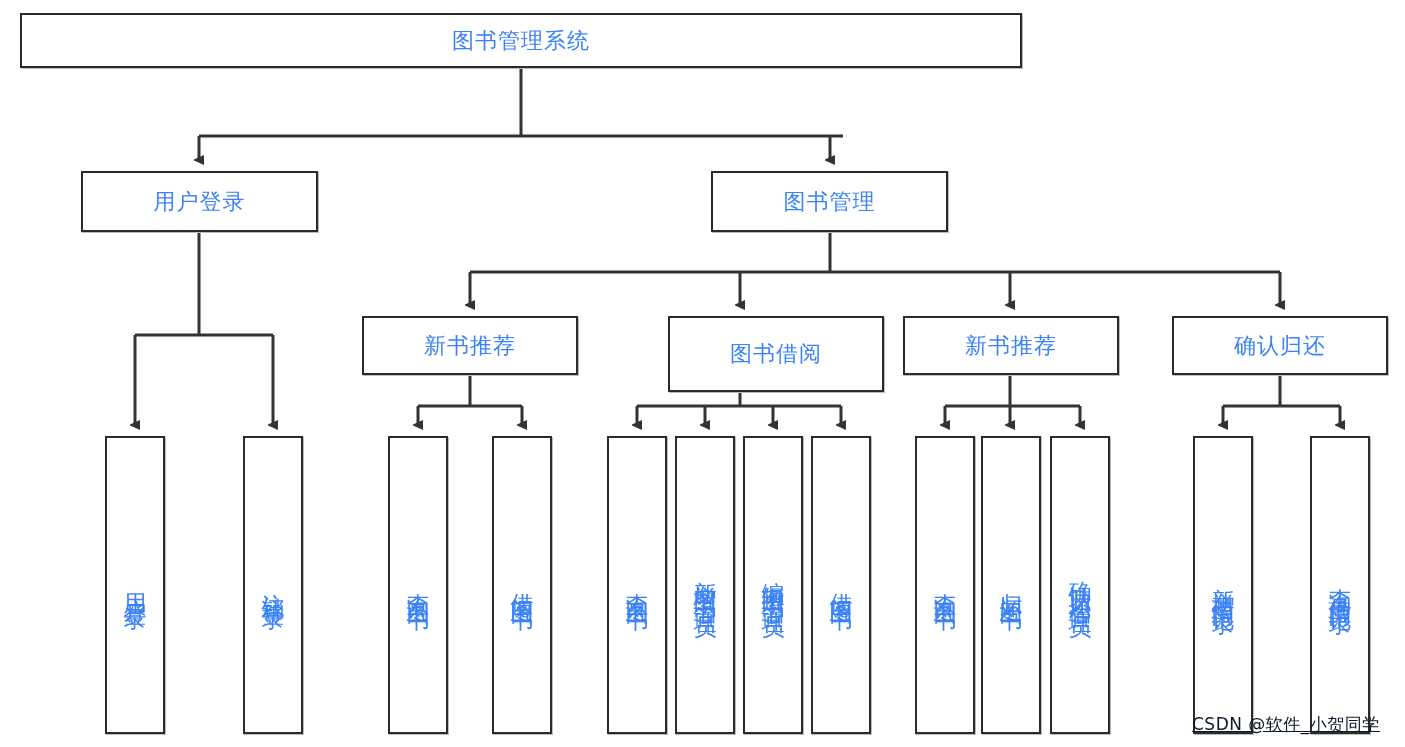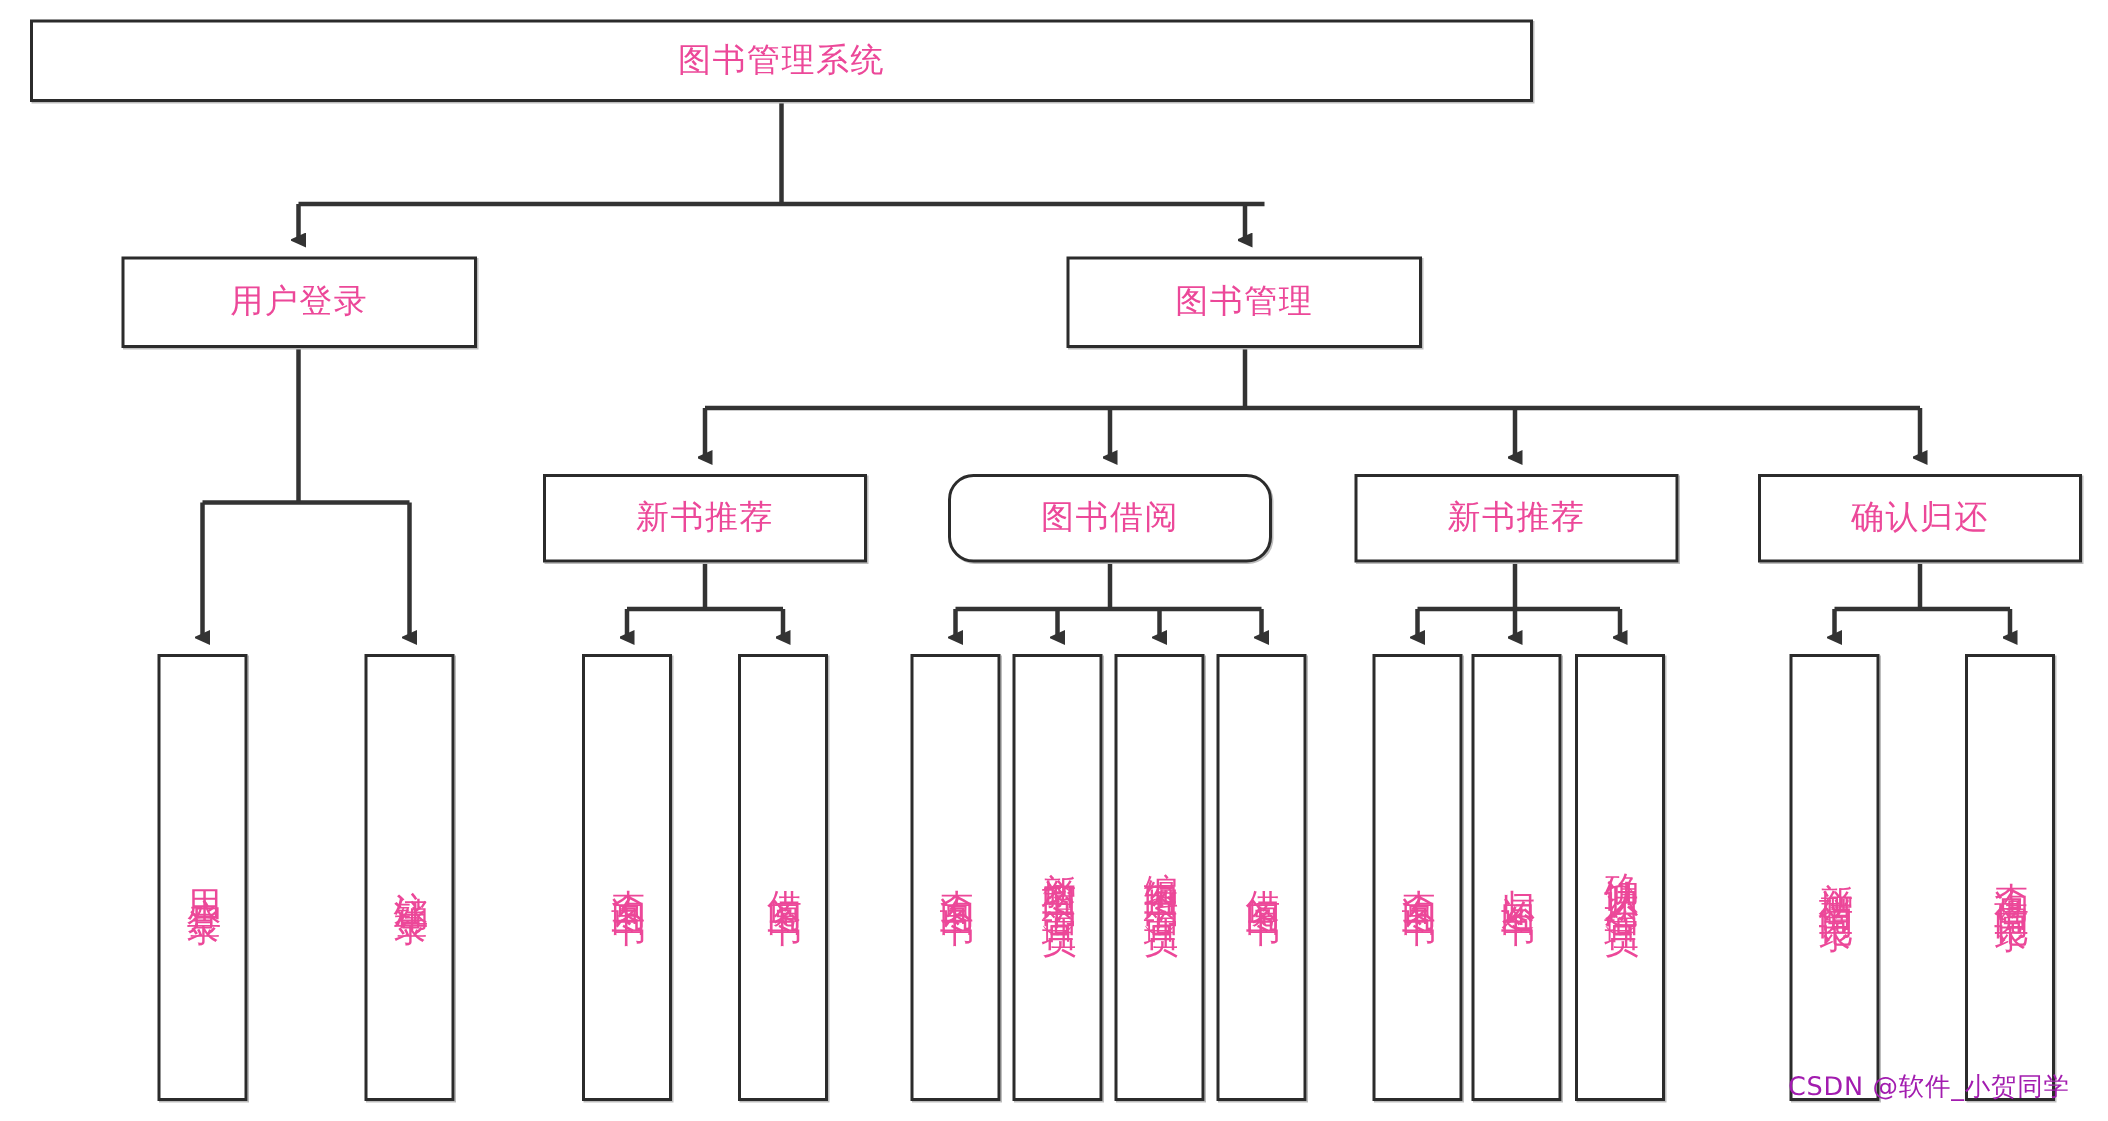--- a/index.html
+++ b/index.html
@@ -11,42 +11,43 @@
   svg.canvas{position:absolute;left:0;top:0;width:1405px;height:747px;}
   .node-box{
     position:absolute;
     background:#ffffff;
     border:2px solid #2b2b2b;
     box-sizing:border-box;
     box-shadow:1px 1px 0 #bdbdbd;
     display:flex;align-items:center;justify-content:center;
   }
   .node-label{
-    color:#ec4899;
+    color:#3b82f6;
     font-size:22px;
     letter-spacing:1px;
     line-height:1.25;
     white-space:nowrap;
   }
   .node-box.vertical{align-items:center;justify-content:center;}
   .node-box.vertical .node-label{
     writing-mode:vertical-rl;
     text-orientation:upright;
     font-size:23px;
     letter-spacing:5px;
     white-space:nowrap;
     line-height:1;
   }
   .watermark{
     position:absolute;
-    color:#a21caf;
+    color:#0f172a;
     font-size:17px;
     letter-spacing:0.5px;
     white-space:nowrap;
     pointer-events:none;
+    text-decoration:underline;
   }
 </style>
 </head>
 <body>
 
 <div id="diagram-root">
 
   <svg class="canvas" viewBox="0 0 1405 747">
     <defs>
       <marker id="arrow" markerWidth="10" markerHeight="10" refX="5" refY="5" orient="auto" markerUnits="userSpaceOnUse">
@@ -104,21 +105,21 @@
   <div class="node-box" style="left:81px;top:171px;width:237px;height:61px;">
     <span class="node-label">用户登录</span>
   </div>
   <div class="node-box" style="left:711px;top:171px;width:237px;height:61px;">
     <span class="node-label">图书管理</span>
   </div>
 
   <div class="node-box" style="left:362px;top:316px;width:216px;height:59px;">
     <span class="node-label">新书推荐</span>
   </div>
-  <div class="node-box" style="left:632px;top:316px;width:216px;height:59px;border-radius:17px;">
+  <div class="node-box" style="left:668px;top:316px;width:216px;height:76px;">
     <span class="node-label">图书借阅</span>
   </div>
   <div class="node-box" style="left:903px;top:316px;width:216px;height:59px;">
     <span class="node-label">新书推荐</span>
   </div>
   <div class="node-box" style="left:1172px;top:316px;width:216px;height:59px;">
     <span class="node-label">确认归还</span>
   </div>
 
   <div class="node-box vertical" style="left:105px;top:436px;width:60px;height:298px;">

